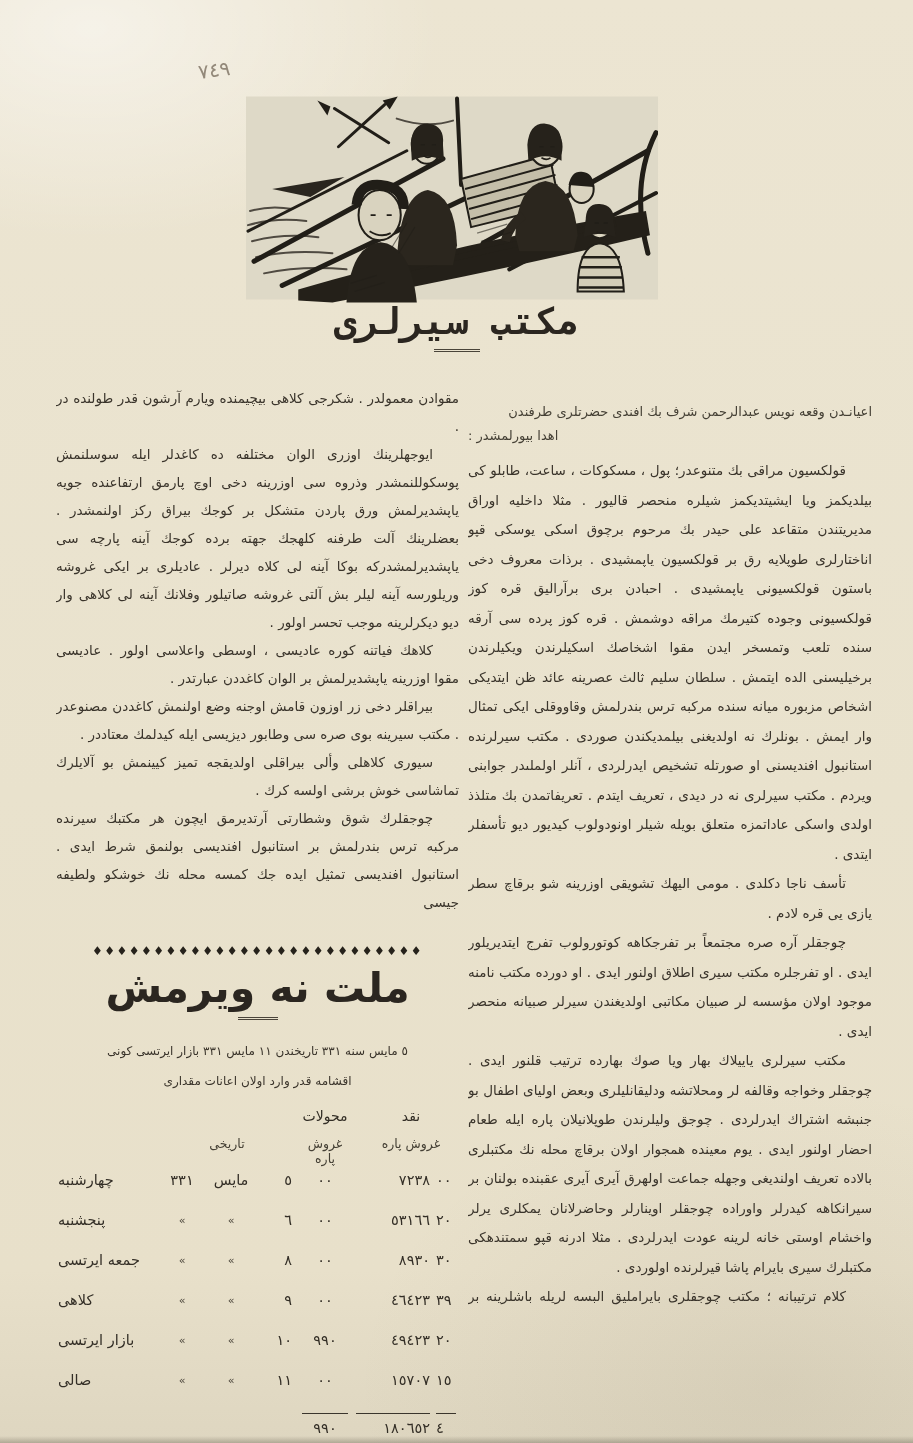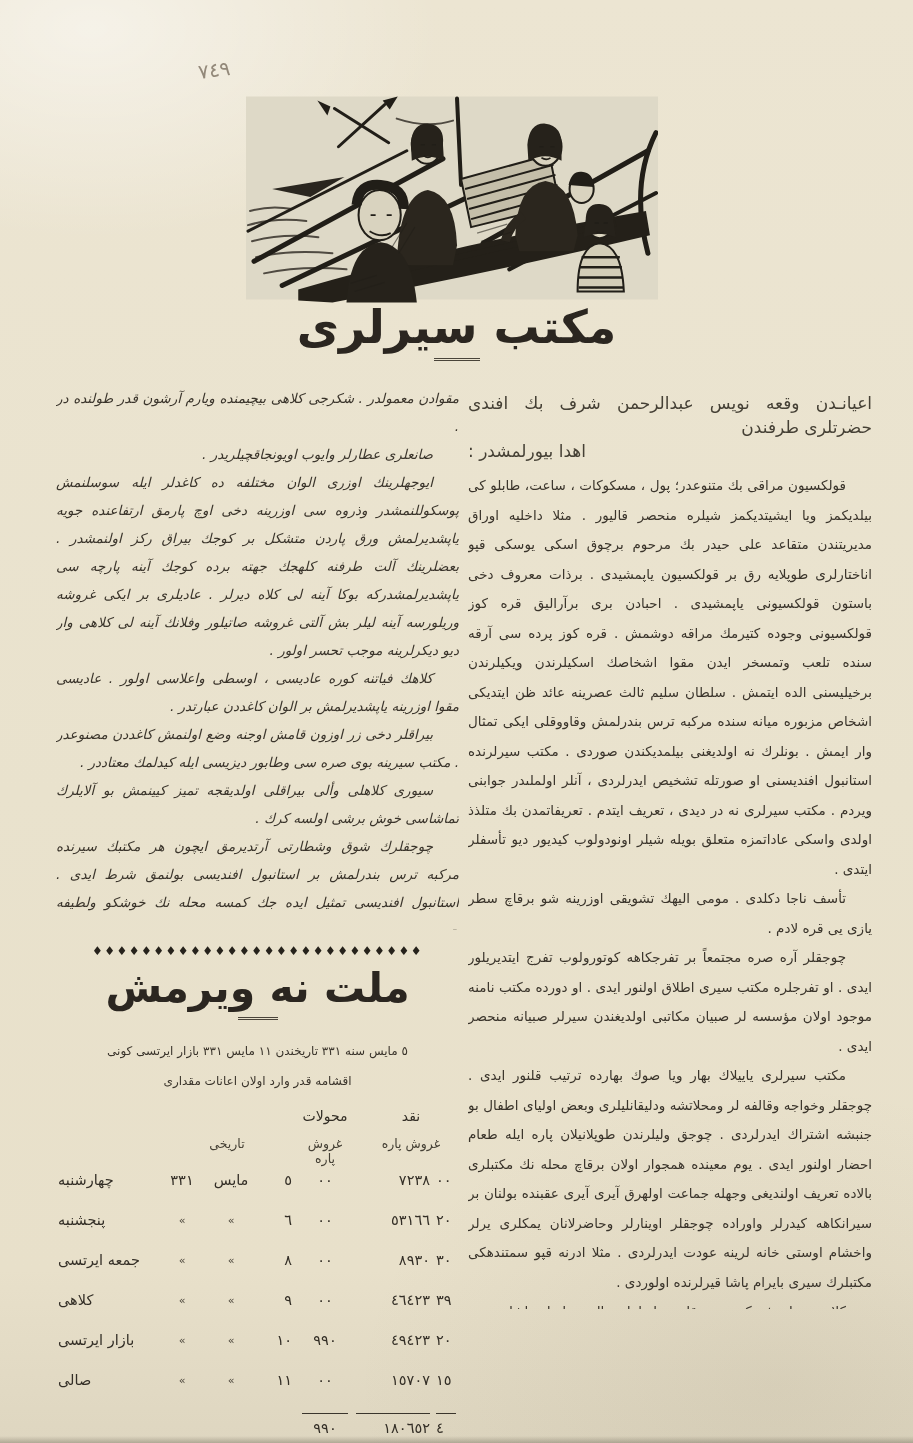--- a/index.html
+++ b/index.html
@@ -14,32 +14,32 @@
   .page::after{content:"";position:absolute;left:0;bottom:0;width:100%;height:7px;
         background:linear-gradient(180deg,rgba(0,0,0,0),rgba(90,85,70,.35));pointer-events:none;}
 
   .handwritten{position:absolute;left:198px;top:58px;font-size:20px;color:#93897a;
         transform:rotate(-7deg);letter-spacing:4px;direction:rtl;}
 
   .illustration{position:absolute;left:246px;top:92px;width:412px;height:212px;}
   .illustration svg{display:block;width:100%;height:100%;}
 
   .main-title{position:absolute;left:0;top:300px;width:100%;text-align:center;
-        font-size:46px;font-weight:bold;color:#2b2620;letter-spacing:1px;}
+        font-size:37px;font-weight:bold;color:#2b2620;letter-spacing:1px;font-family:Liberation Mono, monospace;}
   .main-title .mark{display:block;margin:2px auto 0;width:46px;border-bottom:3px double #4a443a;height:2px;}
 
   .col{position:absolute;top:384px;width:404px;text-align:justify;}
   .col-right{right:41px;height:925px;overflow:hidden;}
   .col-left{left:56px;width:403px;}
 
-  .intro{font-size:17px;line-height:24px;color:#454035;margin:7px 0 8px;}
+  .intro{font-size:13px;line-height:24px;color:#454035;margin:16px 0 8px;}
   .intro .l2{display:block;text-align:left;}
 
   .col p{margin:0;font-size:13.5px;line-height:29.5px;text-indent:26px;}
-  .col-left .left-text{height:546px;overflow:hidden;font-style:italic;}
+  .col-left .left-text{height:546px;overflow:hidden;}
   .col-left .left-text p{line-height:28px;}
   p.noindent{text-indent:0;}
 
   .separator{margin-top:14px;text-align:center;font-size:12px;letter-spacing:1.5px;
         color:#26221b;white-space:nowrap;overflow:hidden;}
 
   .title2{margin-top:6px;text-align:center;font-size:41px;font-weight:bold;color:#2b2620;}
   .title2 .mark{display:block;margin:3px auto 0;width:40px;border-bottom:3px double #4a443a;height:2px;}
 
   .subtitle{margin-top:16px;text-align:center;font-size:12px;line-height:30px;color:#3a342b;}
@@ -153,21 +153,20 @@
     <p>قولكسيون مراقى بك متنوعدر؛ پول ، مسكوكات ، ساعت، طابلو كى بيلديكمز ويا ايشيتديكمز شيلره منحصر قاليور . مثلا داخليه اوراق مديريتندن متقاعد على حيدر بك مرحوم برچوق اسكى يوسكى قپو اناختارلرى طوپلايه رق بر قولكسيون ياپمشيدى . برذات معروف دخى باستون قولكسيونى ياپمشيدى . احبادن برى برآراليق قره كوز قولكسيونى وجوده كتيرمك مراقه دوشمش . قره كوز پرده سى آرقه سنده تلعب وتمسخر ايدن مقوا اشخاصك اسكيلرندن ويكيلرندن برخيليسنى الده ايتمش . سلطان سليم ثالث عصرينه عائد ظن ايتديكى اشخاص مزبوره ميانه سنده مركبه ترس بندرلمش وقاووقلى ايكى تمثال وار ايمش . بونلرك نه اولديغنى بيلمديكندن صوردى . مكتب سيرلرنده استانبول افنديسنى او صورتله تشخيص ايدرلردى ، آنلر اولملىدر جوابنى ويردم . مكتب سيرلرى نه در ديدى ، تعريف ايتدم . تعريفاتمدن بك متلذذ اولدى واسكى عاداتمزه متعلق بويله شيلر اونودولوب كيديور ديو تأسفلر ايتدى .</p>
     <p>تأسف ناجا دكلدى . مومى اليهك تشويقى اوزرينه شو برقاچ سطر يازى يى قره لادم .</p>
     <p>چوجقلر آره صره مجتمعاً بر تفرجكاهه كوتورولوب تفرج ايتديريلور ايدى . او تفرجلره مكتب سيرى اطلاق اولنور ايدى . او دورده مكتب نامنه موجود اولان مؤسسه لر صبيان مكاتبى اولديغندن سيرلر صبيانه منحصر ايدى .</p>
     <p>مكتب سيرلرى ياييلاك بهار ويا صوك بهارده ترتيب قلنور ايدى . چوجقلر وخواجه وقالفه لر ومحلاتشه ودليقانليلرى وبعض اولياى اطفال بو جنبشه اشتراك ايدرلردى . چوجق وليلرندن طوپلانيلان پاره ايله طعام احضار اولنور ايدى . يوم معينده همجوار اولان برقاچ محله نك مكتبلرى بالاده تعريف اولنديغى وجهله جماعت اولهرق آيرى آيرى عقبنده بولنان بر سيرانكاهه كيدرلر واوراده چوجقلر اوينارلر وحاضرلانان يمكلرى يرلر واخشام اوستى خانه لرينه عودت ايدرلردى . مثلا ادرنه قپو سمتندهكى مكتبلرك سيرى بايرام پاشا قيرلرنده اولوردى .</p>
     <p>كلام ترتيبانه ؛ مكتب چوجقلرى بايرامليق البسه لريله باشلرينه بر سيورى كلاه كيرلر واللرينه قامشدن اوزونجه بر بايراق آلورلر ايدى . كلاه وبيراق كافه طلاب ايچون مجبورى ايدى . كلاهلر</p>
   </div>
 
   <div class="col col-left">
     <div class="left-text">
       <p class="noindent">مقوادن معمولدر . شكرجى كلاهى بيچيمنده ويارم آرشون قدر طولنده در .</p>
-      <p>صانعلرى عطارلر وايوب اويونجاقچيلريدر .</p>
       <p>ايوجهلرينك اوزرى الوان مختلفه ده كاغدلر ايله سوسلنمش پوسكوللنمشدر وذروه سى اوزرينه دخى اوچ پارمق ارتفاعنده جويه ياپشديرلمش ورق پاردن متشكل بر كوجك بيراق ركز اولنمشدر . بعضلرينك آلت طرفنه كلهجك جهته برده كوجك آينه پارچه سى ياپشديرلمشدركه بوكا آينه لى كلاه ديرلر . عاديلرى بر ايكى غروشه وريلورسه آينه ليلر بش آلتى غروشه صاتيلور وفلانك آينه لى كلاهى وار ديو ديكرلرينه موجب تحسر اولور .</p>
       <p>كلاهك فياتنه كوره عاديسى ، اوسطى واعلاسى اولور . عاديسى مقوا اوزرينه ياپشديرلمش بر الوان كاغددن عبارتدر .</p>
       <p>بيراقلر دخى زر اوزون قامش اوجنه وضع اولنمش كاغددن مصنوعدر . مكتب سيرينه بوى صره سى وطابور ديزيسى ايله كيدلمك معتاددر .</p>
       <p>سيورى كلاهلى وألى بيراقلى اولديقجه تميز كيينمش بو آلايلرك تماشاسى خوش برشى اولسه كرك .</p>
       <p>چوجقلرك شوق وشطارتى آرتديرمق ايچون هر مكتبك سيرنده مركبه ترس بندرلمش بر استانبول افنديسى بولنمق شرط ايدى . استانبول افنديسى تمثيل ايده جك كمسه محله نك خوشكو ولطيفه جيسى</p>
     </div>
 
     <div class="separator">♦♦♦♦♦♦♦♦♦♦♦♦♦♦♦♦♦♦♦♦♦♦♦♦♦♦♦</div>
 
     <div class="title2">

